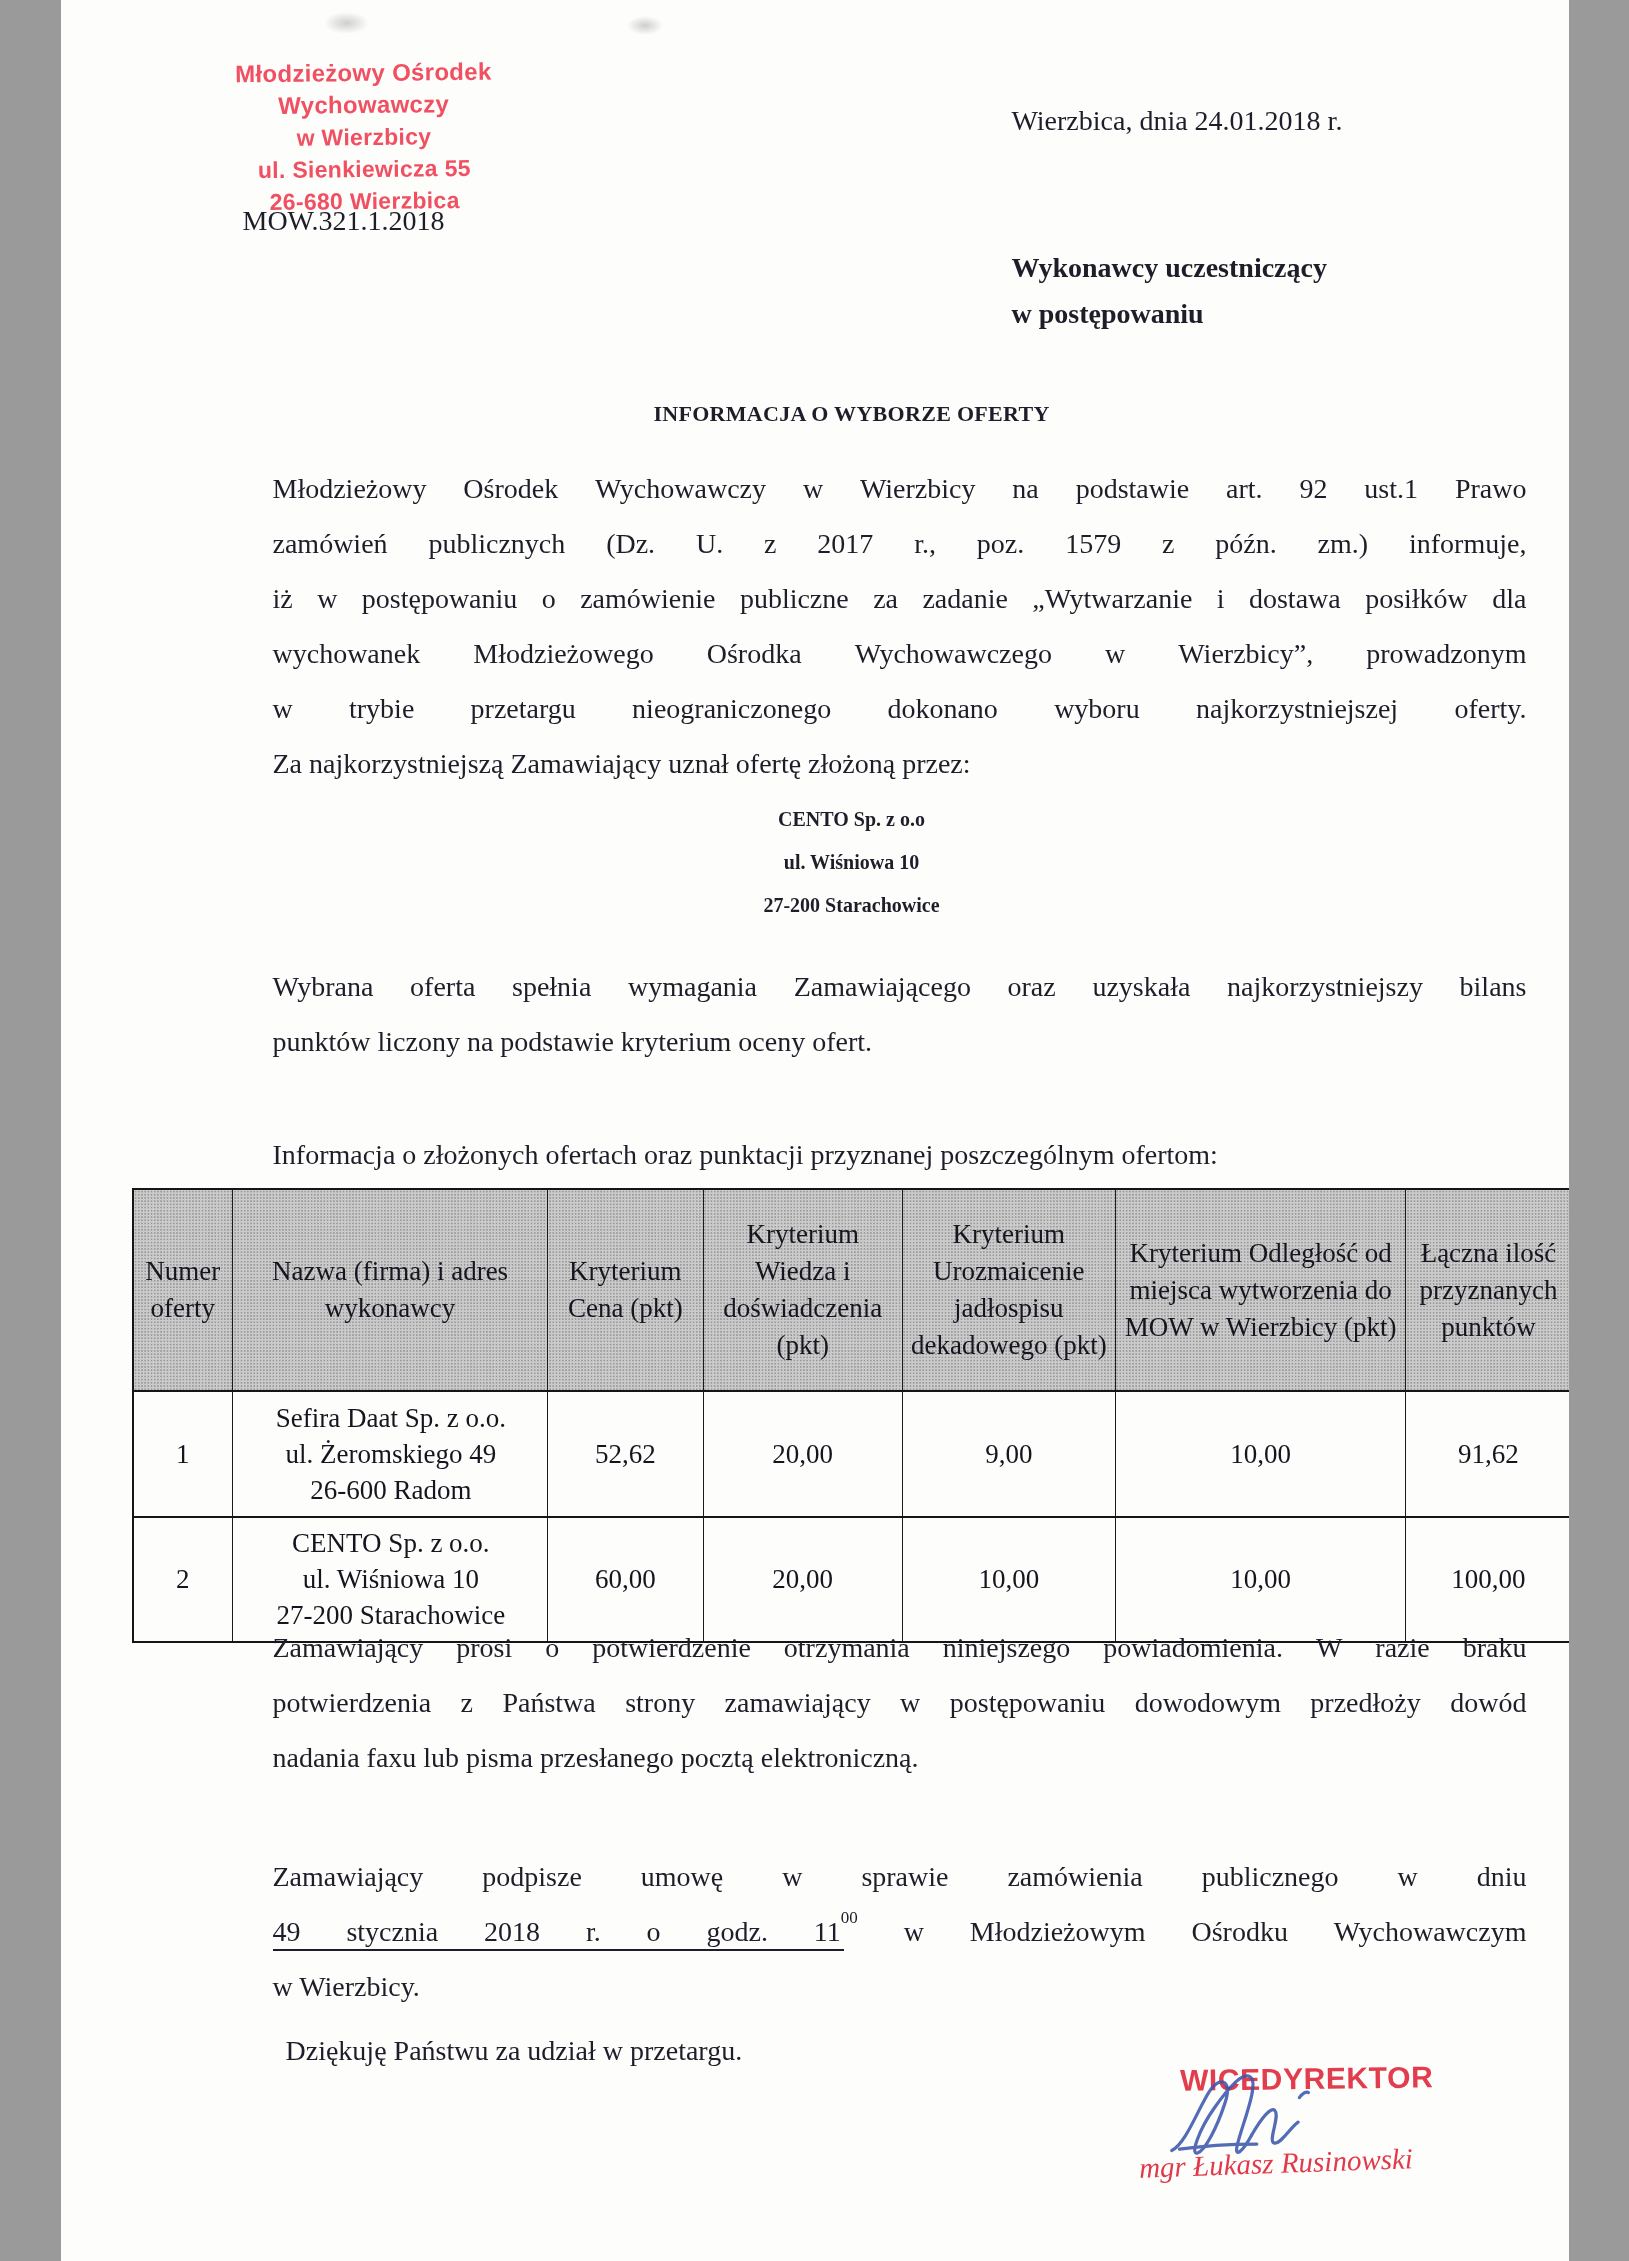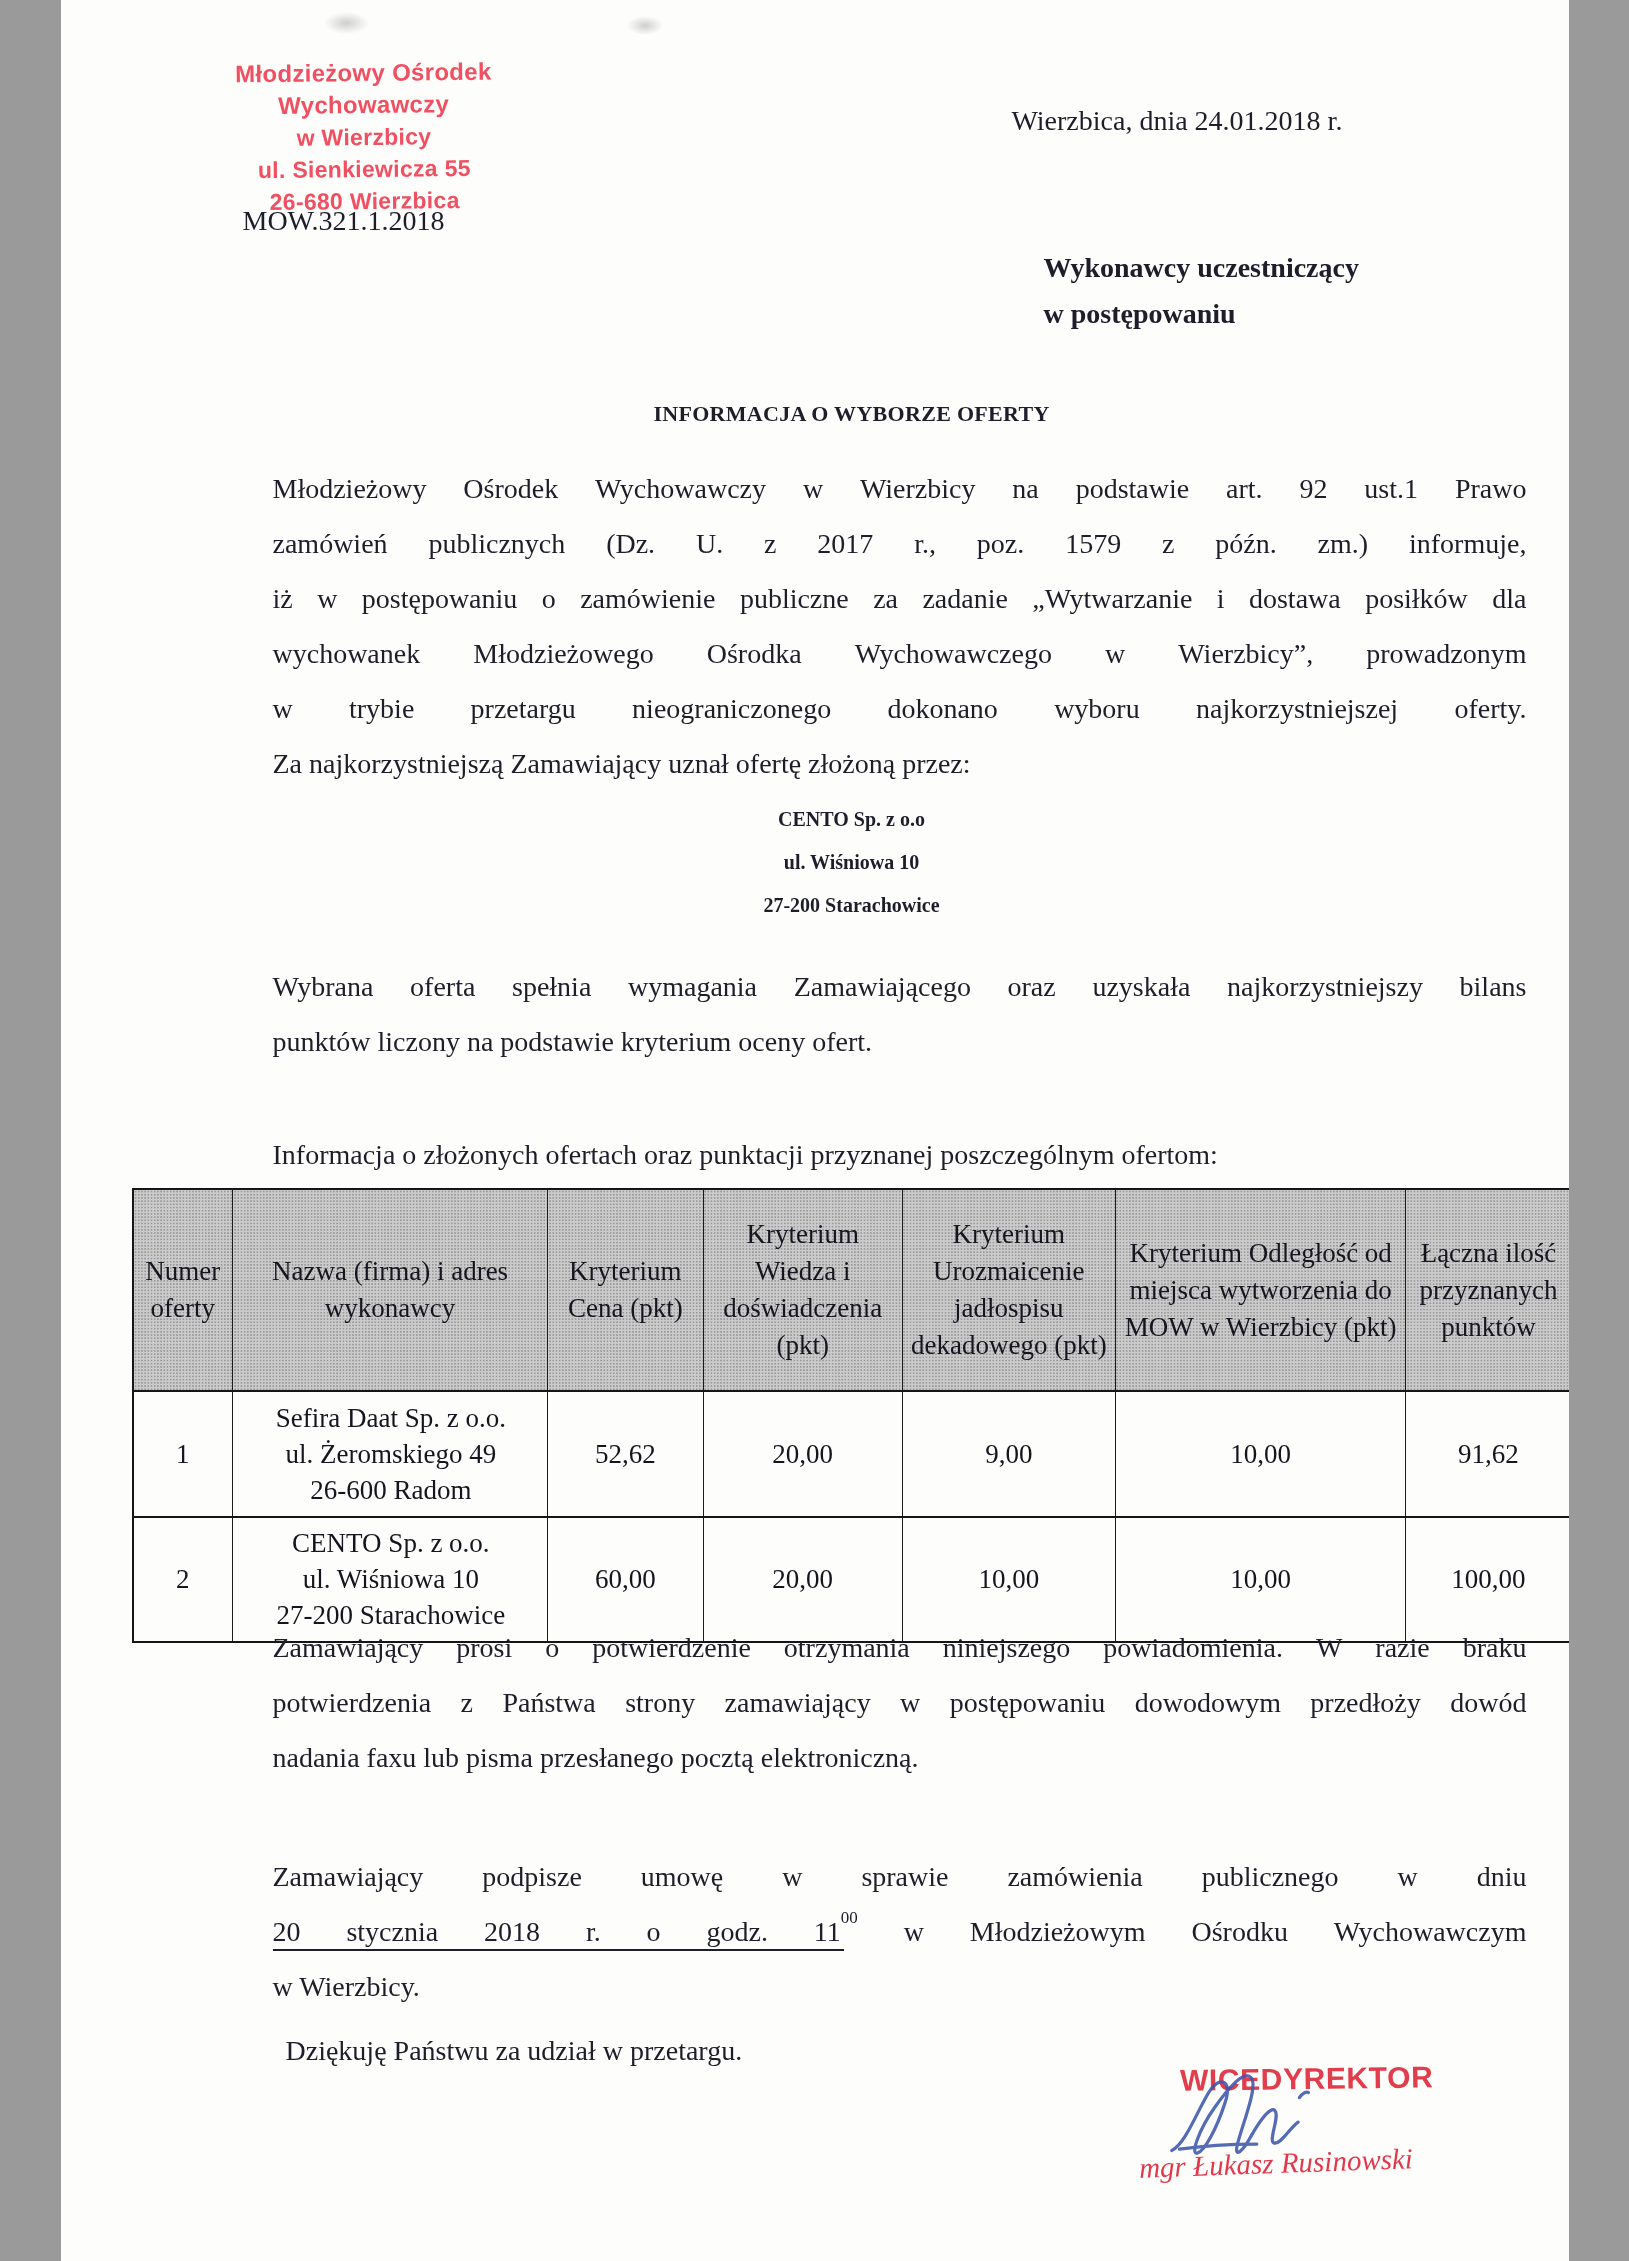--- a/index.html
+++ b/index.html
@@ -15,21 +15,21 @@
     text-align:center; color:#ef4254;
     font-family:"Liberation Sans", sans-serif; font-weight:bold;
     transform:rotate(-0.6deg); opacity:.92;
   }
   .office-stamp div{font-size:23px; line-height:32px; letter-spacing:0.3px;}
   .office-stamp div:first-child{font-size:24px;}
   
   .ref-number{position:absolute; left:182px; top:205px; font-size:28px;}
   .date-line{position:absolute; left:951px; top:105px; font-size:28px;}
   .recipient-block{position:absolute; left:951px; top:245px; font-weight:bold; font-size:28px;}
-  .recipient-block div{line-height:46px;margin-left:32px;}
+  .recipient-block div{line-height:46px;}
   .doc-title{
     position:absolute; left:164px; top:401px; width:1254px;
     text-align:center; font-weight:bold; font-size:22px; letter-spacing:0.3px;
   }
   
   .para{position:absolute; left:164px; width:1254px; font-size:28px;margin-left:48px;}
   .jline{position:relative; height:55px; line-height:55px; white-space:nowrap;}
   .jline.just{display:flex; justify-content:space-between;}
   .jline sup{font-size:17px; vertical-align:18px; line-height:0;}
   .uline{position:absolute; left:0; bottom:7.7px; height:0; border-bottom:2.6px solid #1e1e2a;}
@@ -287,21 +287,21 @@
         <span>podpisze</span>
         <span>umowę</span>
         <span>w</span>
         <span>sprawie</span>
         <span>zamówienia</span>
         <span>publicznego</span>
         <span>w</span>
         <span>dniu</span>
       </div>
       <div class="jline just">
-        <span>20</span>
+        <span>49</span>
         <span>stycznia</span>
         <span>2018</span>
         <span>r.</span>
         <span>o</span>
         <span>godz.</span>
         <span>11<sup>00</sup></span>
         <span>w</span>
         <span>Młodzieżowym</span>
         <span>Ośrodku</span>
         <span>Wychowawczym</span>

